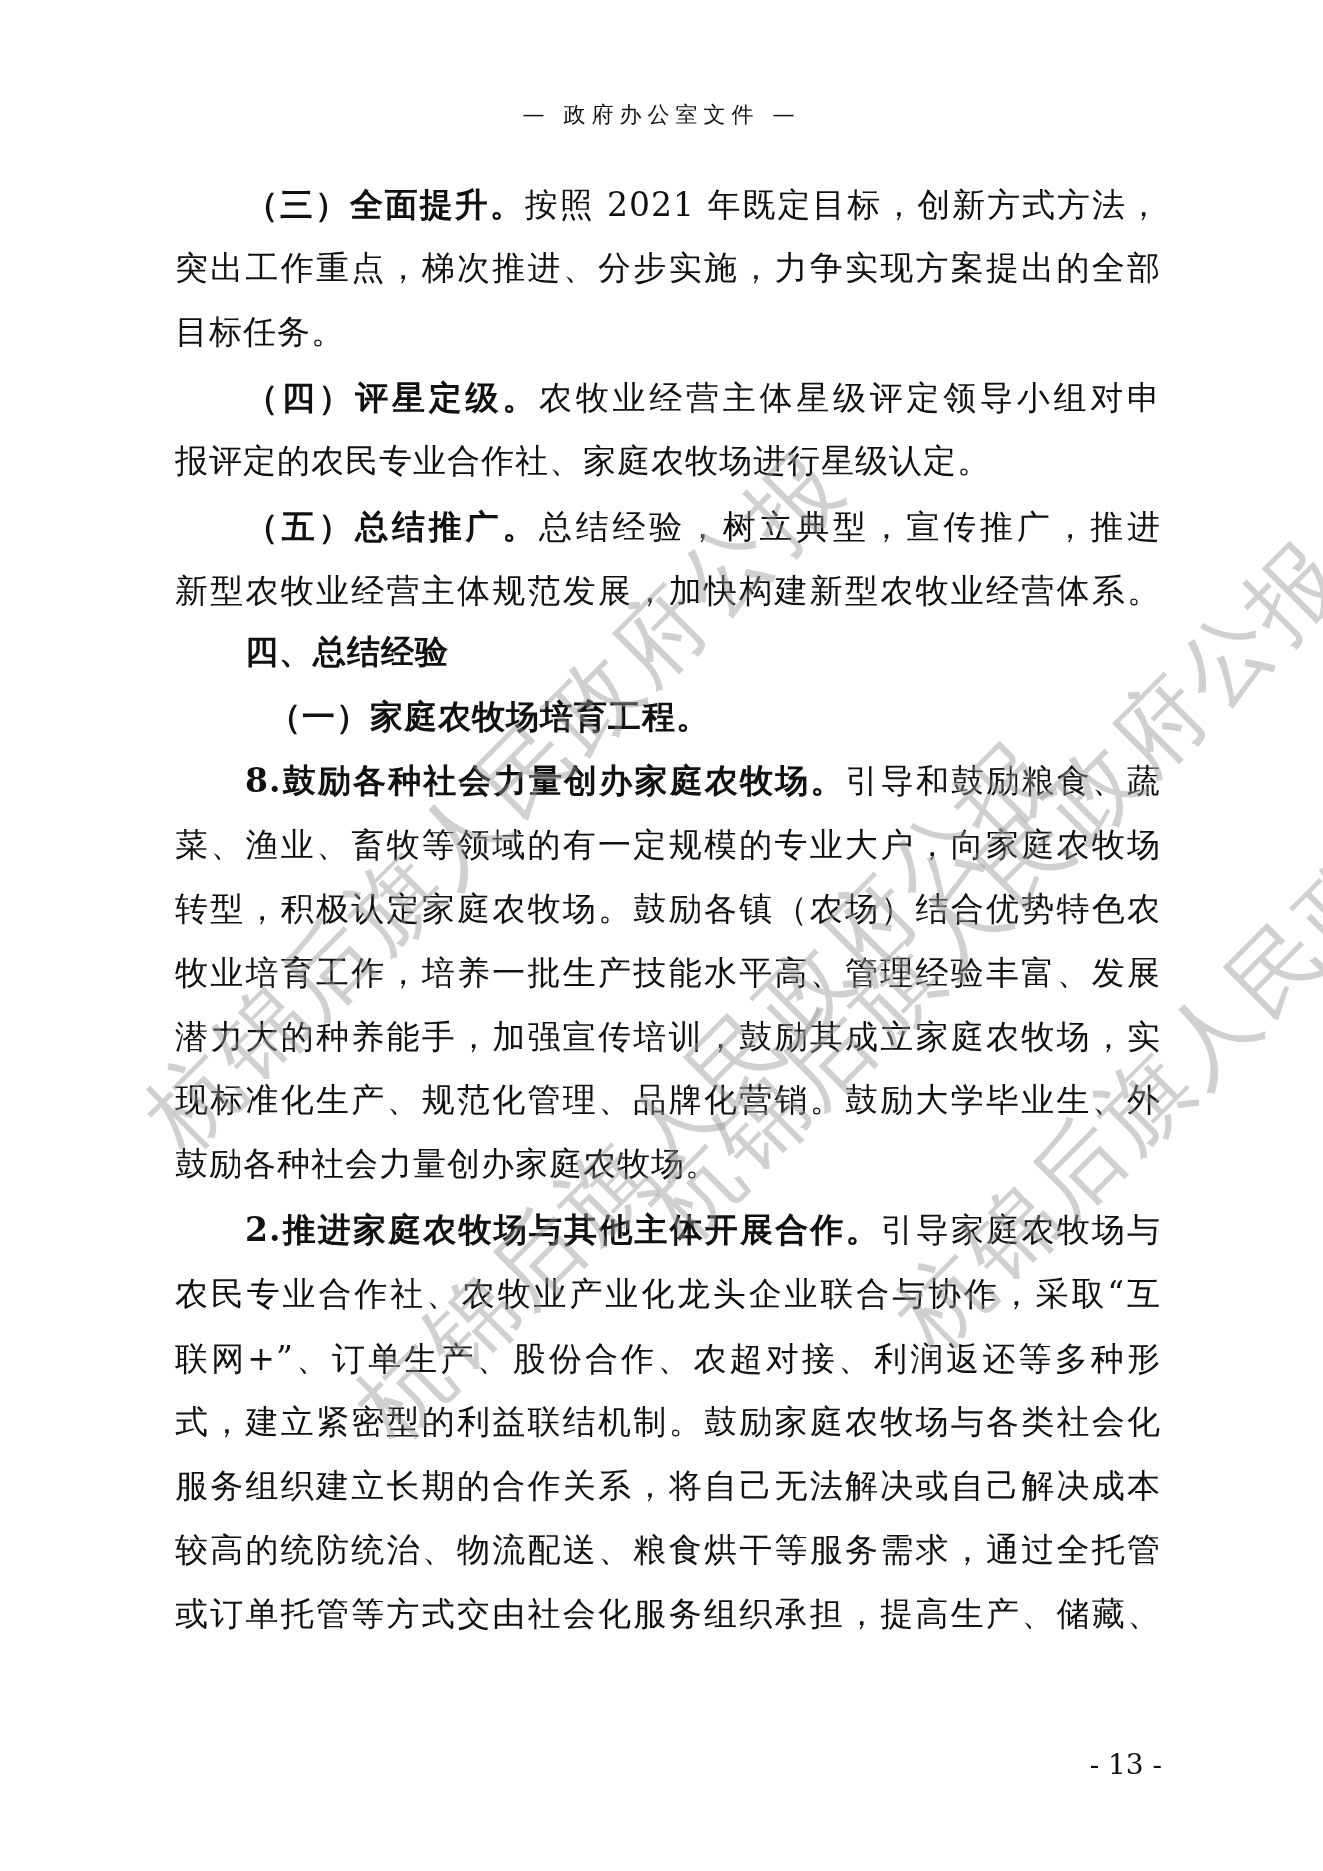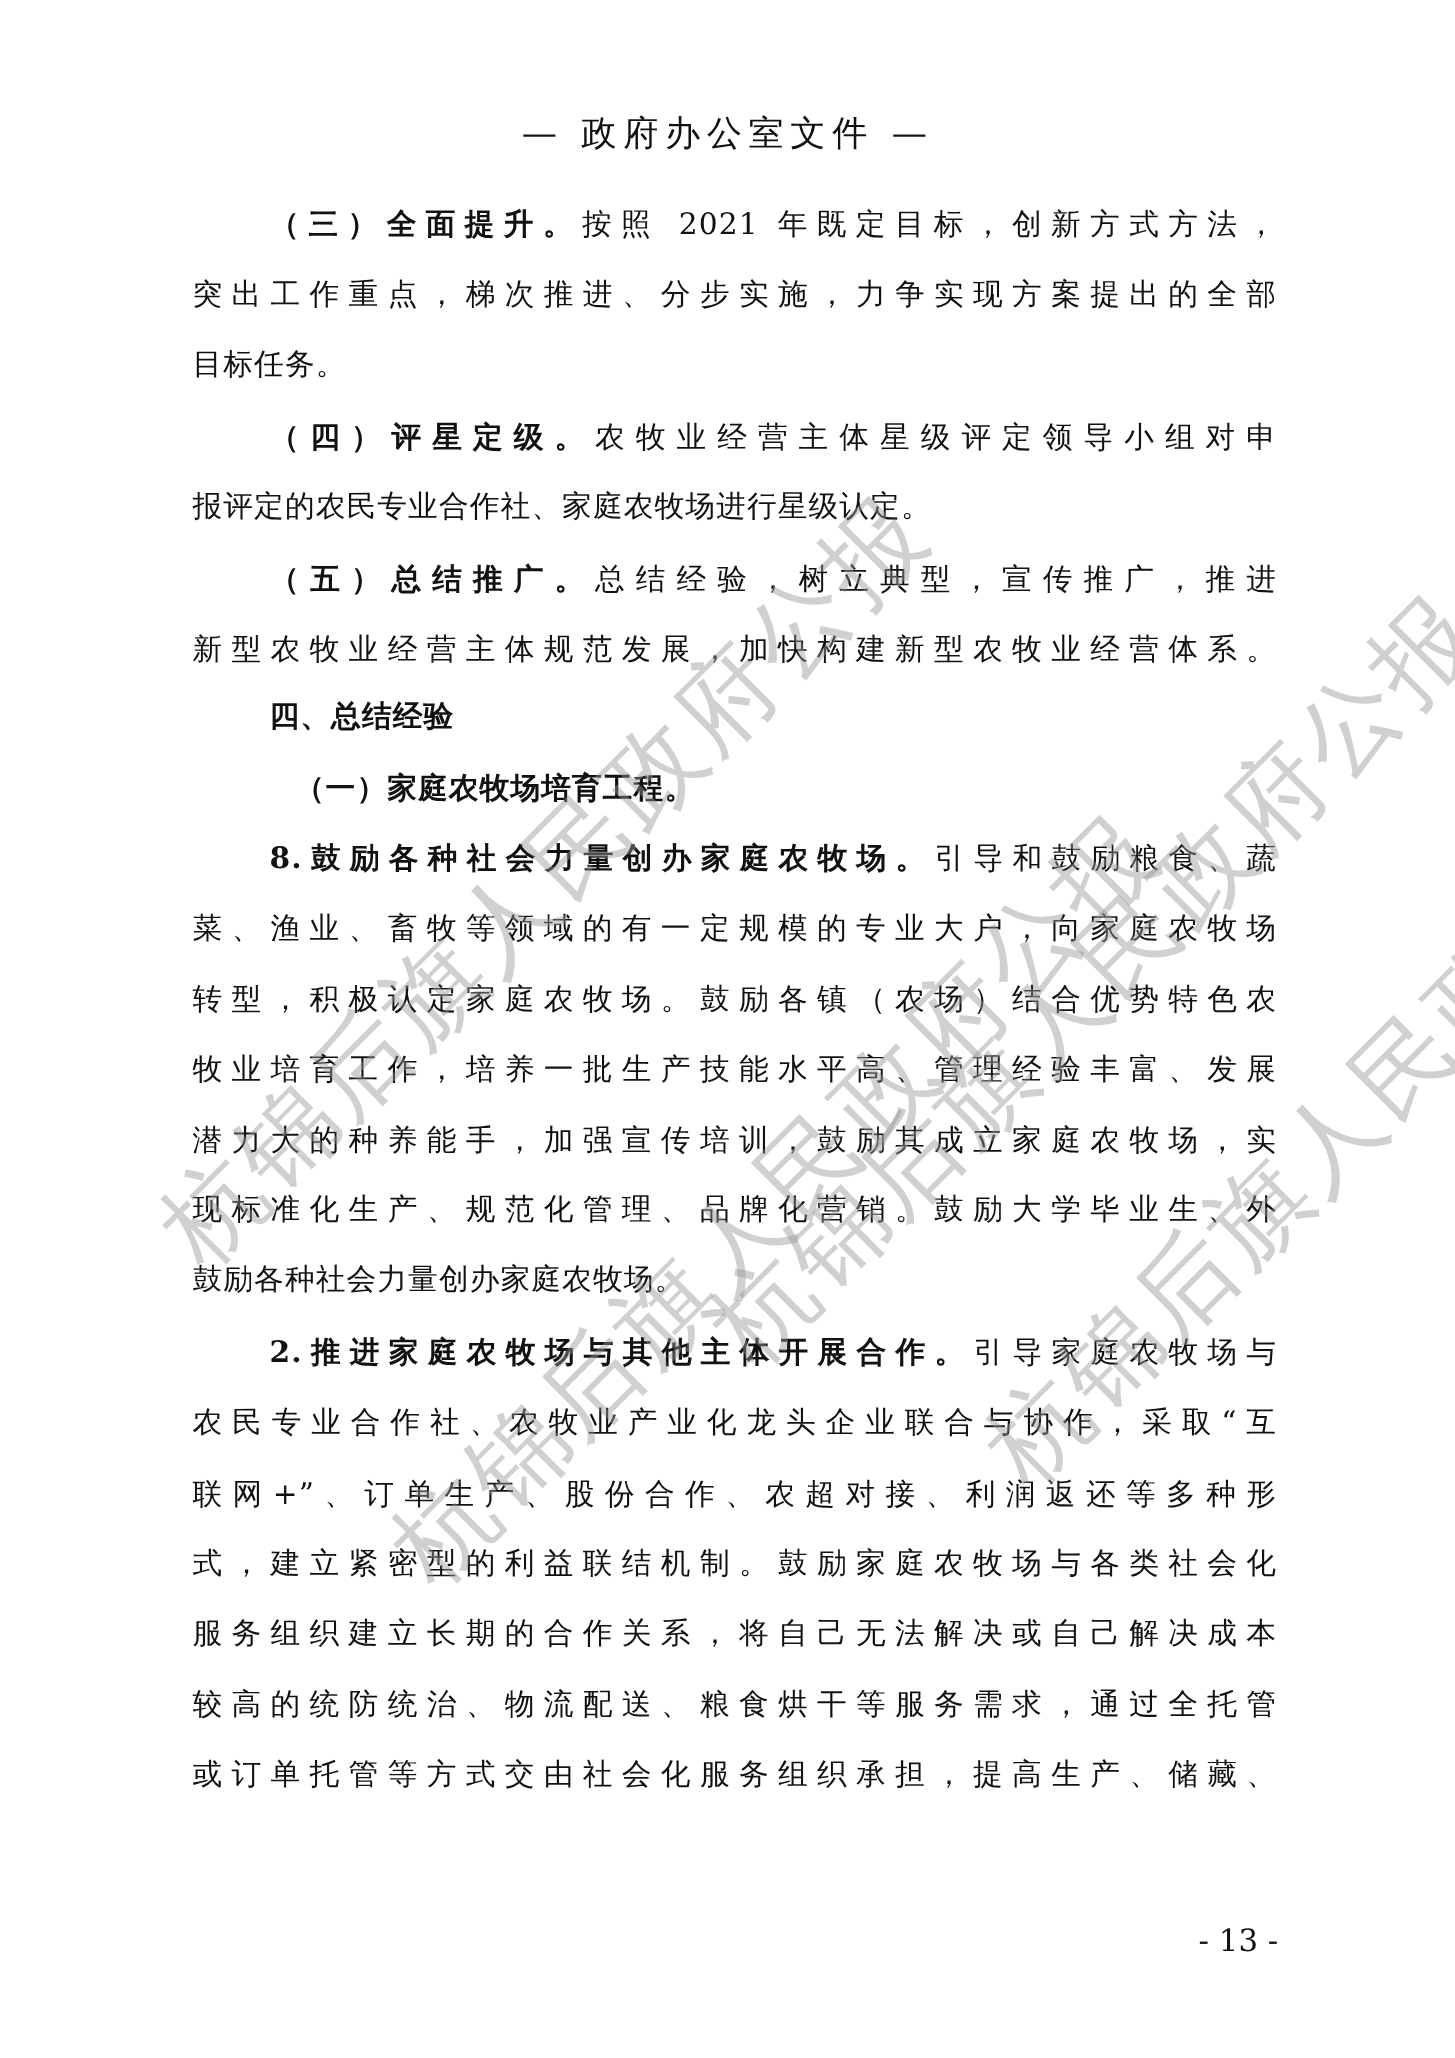--- a/index.html
+++ b/index.html
@@ -1,20 +1,20 @@
 <!DOCTYPE html>
 <html><head>
 <meta charset="utf-8">
 <style>
   html, body { margin:0; padding:0; background:#ffffff; }
   body { width:1323px; height:1871px; position:relative; overflow:hidden;
          font-family:"DejaVu Serif","Liberation Serif",serif; color:#111; }
   .header { position:absolute; top:100px; left:0; width:1323px; text-align:center;
-            font-size:32px; letter-spacing:6px; }
-  .line { position:absolute; left:175px; width:986px; font-size:27px; line-height:44px;
+            font-size:22px; letter-spacing:6px; }
+  .line { position:absolute; left:175px; width:986px; font-size:33px; line-height:44px;
           white-space:nowrap; text-align:justify; text-align-last:justify; letter-spacing:1px; }
   .line.last { text-align-last:left; }
   .ind { left:245px; width:916px; }
   .ind2 { left:255px; width:906px;margin-left:13px; }
   .b { font-family:"DejaVu Sans","Liberation Sans",sans-serif; font-weight:bold; }
   .pageno { position:absolute; top:1748px; left:1060px; width:102px; text-align:right;
             font-size:28px; }
   .wm { position:absolute; font-family:"DejaVu Sans","Liberation Sans",sans-serif;
         font-size:90px; color:rgba(150,150,150,0.45); white-space:nowrap;
         transform-origin:left top; transform:rotate(-45deg); pointer-events:none; letter-spacing:4px; }

